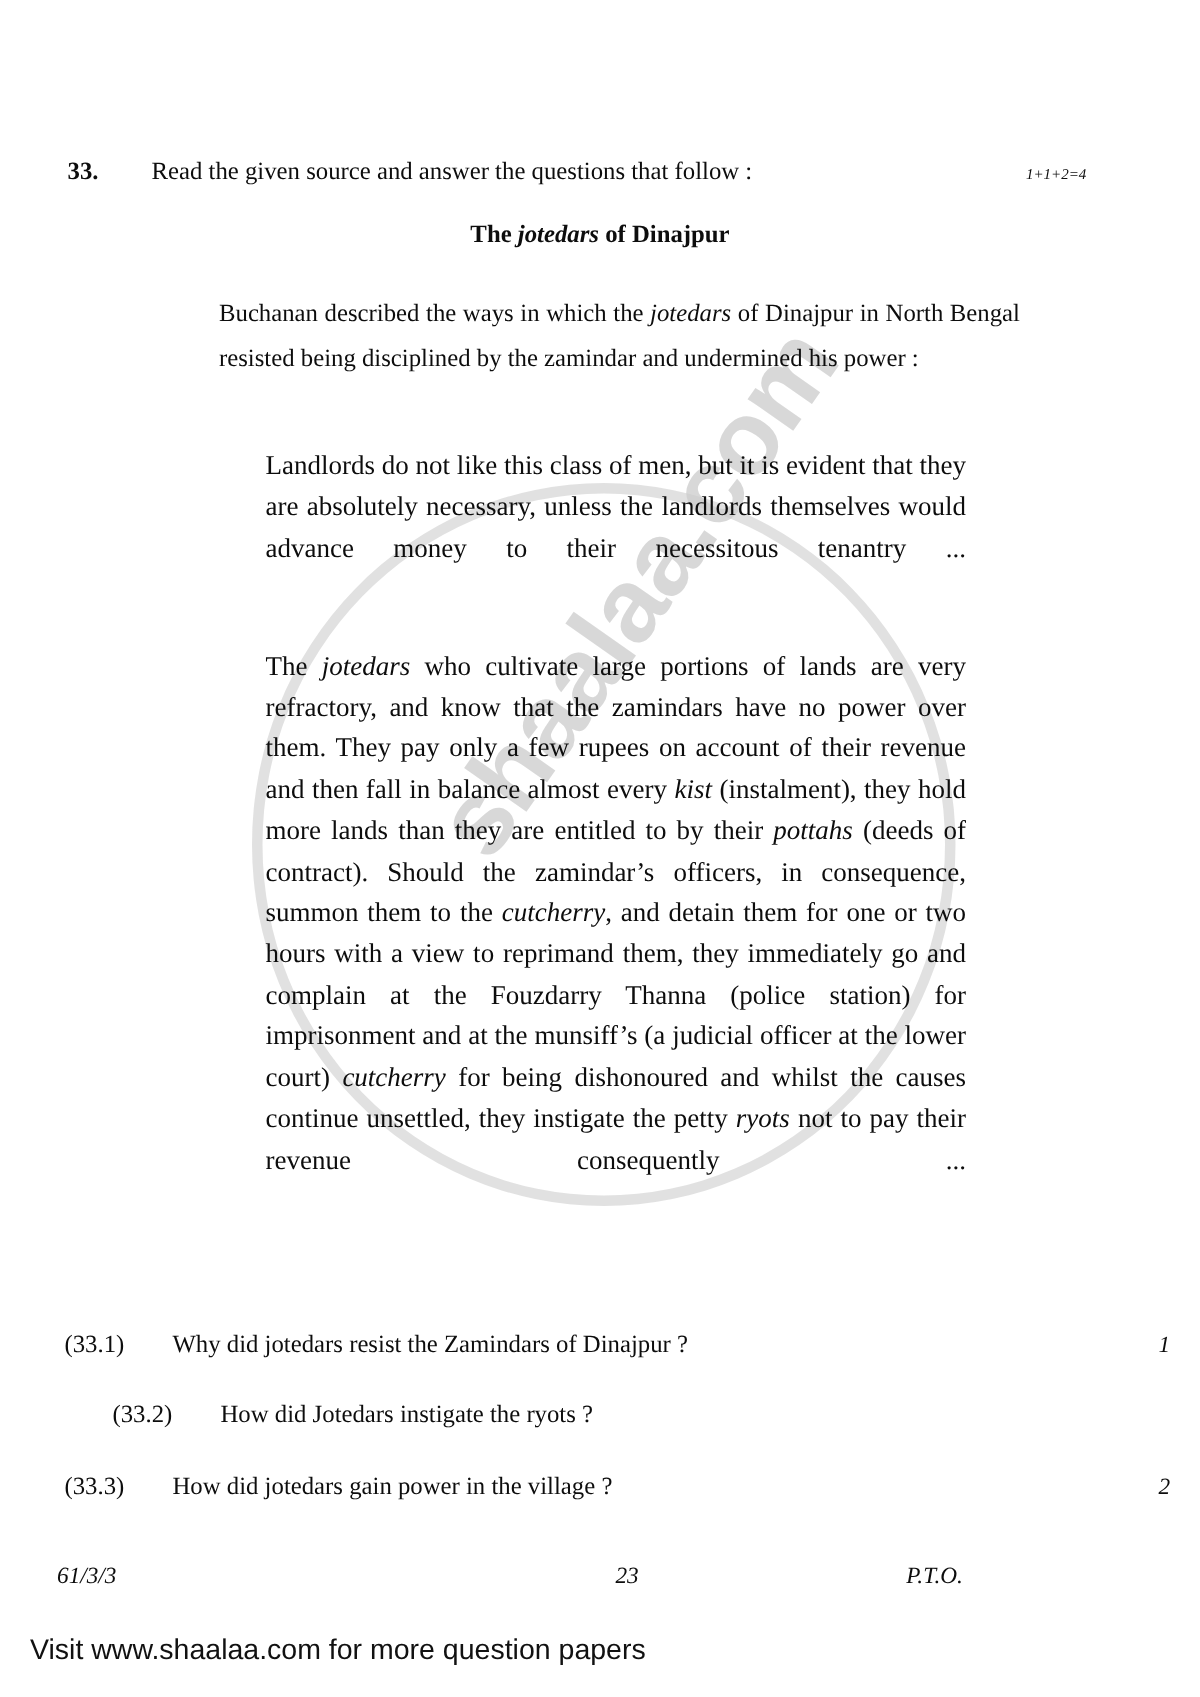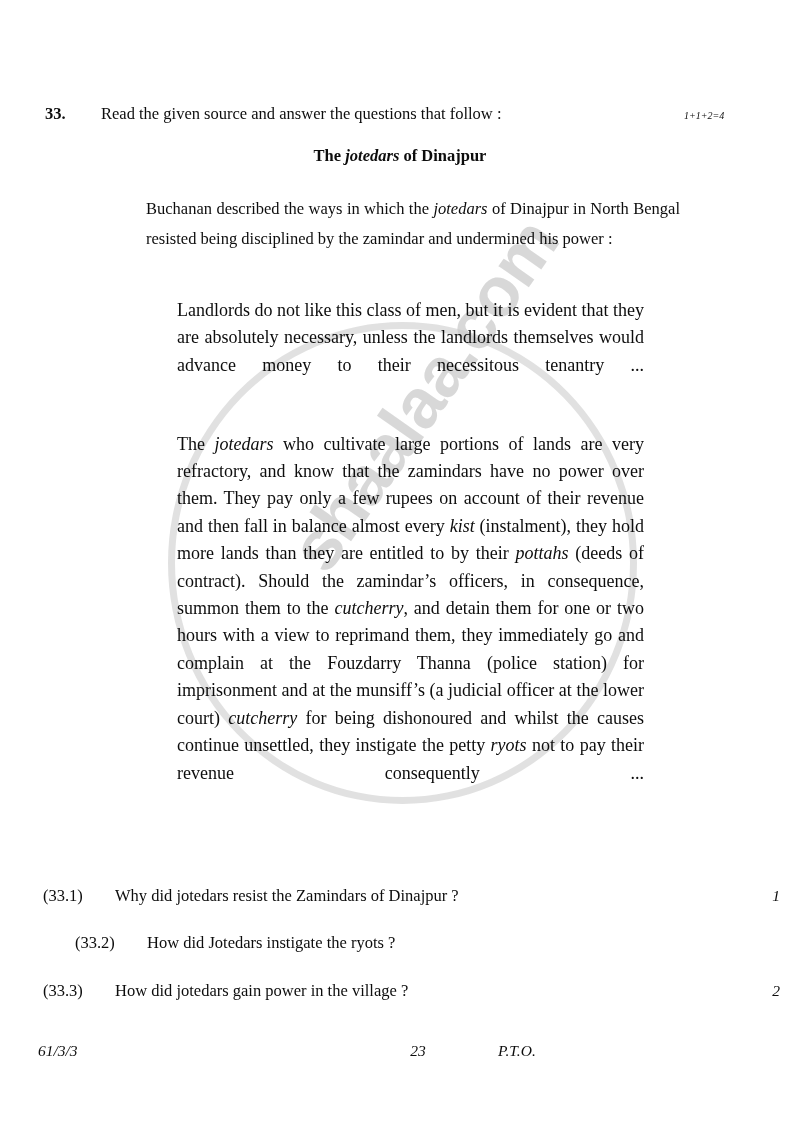--- a/index.html
+++ b/index.html
@@ -159,21 +159,21 @@
     position: absolute;
     left: 0; top: 1042px;
     width: 800px;
     display: flex;
     align-items: baseline;
     font-style: italic;
     font-size: 15.5px;
   }
   .page-footer .code { margin-left: 38px; width: 300px; }
   .page-footer .pageno { width: 160px; text-align: center; }
-  .page-footer .pto { flex: 1 1 auto; text-align: left; padding-right: 52px; }
+  .page-footer .pto { flex: 1 1 auto; text-align: center; padding-right: 52px; }
 
   .site-footer {
     position: absolute;
     left: 20px;
     top: 1090px;
     font-family: "Liberation Sans", "DejaVu Sans", sans-serif;
     font-size: 19px;
     color: #111;
   }
 </style>
@@ -223,14 +223,15 @@
     <div class="text">How did jotedars gain power in the village ?</div>
     <div class="marks">2</div>
   </div>
 
   <div class="page-footer">
     <div class="code">61/3/3</div>
     <div class="pageno">23</div>
     <div class="pto">P.T.O.</div>
   </div>
 
+  <div class="site-footer">Visit www.shaalaa.com for more question papers</div>
 
 </div>
 
 </body></html>

